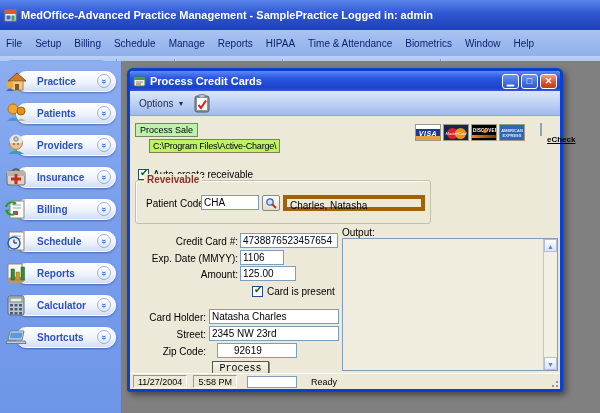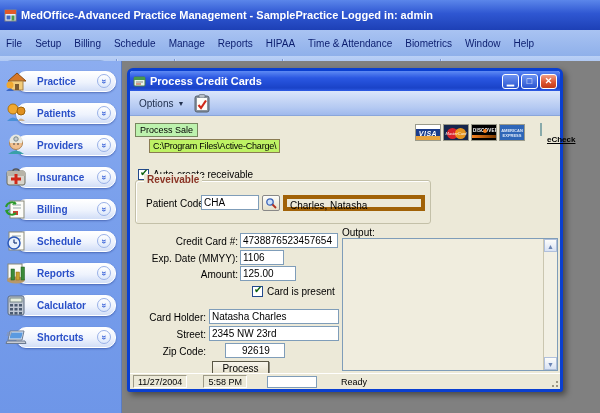--- a/index.html
+++ b/index.html
@@ -126,32 +126,32 @@
     position:absolute; height:15px; border:1px solid #7f9db9; background:#fff;
     font-family:"Liberation Sans",sans-serif; font-size:10px; padding:0 2px; outline:none;
   }
   .ro-field { position:absolute; height:16px; border:4px solid #a16207; background:#ece9d8;
     font-size:10px; padding:1px 3px; }
   .mag-btn { position:absolute; width:18px; height:16px; border:1px solid #888; border-radius:2px;
     background:linear-gradient(180deg,#fdfdfb,#e4dfc8); display:flex; align-items:center; justify-content:center; cursor:pointer; }
   .proc-btn {
     position:absolute; left:82px; top:245px; width:57px; height:16px;
     background:linear-gradient(180deg,#f7f5ec,#e2ddc6); border:1px solid #5a5746;
-    box-shadow:1px 1px 0 rgba(0,0,0,.4); font-size:10px; text-align:center; line-height:14px; cursor:pointer;
+    box-shadow:1px 1px 0 rgba(0,0,0,.4); font-size:10px; text-align:center; line-height:14px; cursor:pointer;font-family:Liberation Mono, monospace;
   }
   .out-lbl { position:absolute; left:212px; top:111px; font-size:10px; }
   .out-box { position:absolute; left:212px; top:122px; width:216px; height:133px;
     border:1px solid #7f9db9; background:#f0edde; }
   .sb { position:absolute; right:0; top:0; bottom:0; width:14px; background:#f2f0e4; border-left:1px solid #cac6b0; }
   .sb .up,.sb .dn { position:absolute; left:0; right:0; height:13px; text-align:center; font-size:7px; color:#6b84b4;
     background:linear-gradient(180deg,#fdfdfb,#d8e2f4); border:1px solid #b0c0dc; line-height:13px; cursor:pointer; }
   .sb .dn { bottom:0; }
   .dlg-status {
     height:16px; flex:none; border-top:1px solid #fff; background:#ece9d8;
-    display:flex; align-items:center; font-size:9px; padding:1px 3px; gap:16px; position:relative;
+    display:flex; align-items:center; font-size:9px; padding:1px 3px; gap:6px; position:relative;
   }
   .cell { height:13px; display:flex; align-items:center; padding:0 4px;
     border:1px solid; border-color:#9e9a87 #fff #fff #9e9a87; }
   .pbox { width:50px; height:12px; background:#fff; border:1px solid #7f9db9; margin-left:4px; }
   .ready { margin-left:8px; }
   .grip { position:absolute; right:1px; bottom:1px; width:10px; height:10px;
     background:
       radial-gradient(circle at 8px 8px,#9a9684 1px,transparent 1.2px),
       radial-gradient(circle at 8px 4px,#9a9684 1px,transparent 1.2px),
       radial-gradient(circle at 4px 8px,#9a9684 1px,transparent 1.2px);
@@ -583,21 +583,21 @@
           <span>Card is present</span>
         </div>
 
         <span class="lbl" style="left:0; width:76px; top:196px;">Card Holder:</span>
         <input class="tin" style="left: 79px; top: 193px; width: 130px;" value="Natasha Charles">
 
         <span class="lbl" style="left:0; width:76px; top:213px;">Street:</span>
         <input class="tin" style="left: 79px; top: 210px; width: 130px;" value="2345 NW 23rd">
 
         <span class="lbl" style="left:0; width:76px; top:230px;">Zip Code:</span>
-        <input class="tin" style="left: 95px; top: 227px; width: 60px; padding-left: 16px;" value="92619">
+        <input class="tin" style="left: 87px; top: 227px; width: 80px; padding-left: 16px;" value="92619">
 
         <div class="proc-btn">Process</div>
 
         <span class="out-lbl">Output:</span>
         <div class="out-box">
           <span></span>
           <span class="sb">
             <span class="up">▲</span>
             <span class="dn">▼</span>
           </span>

